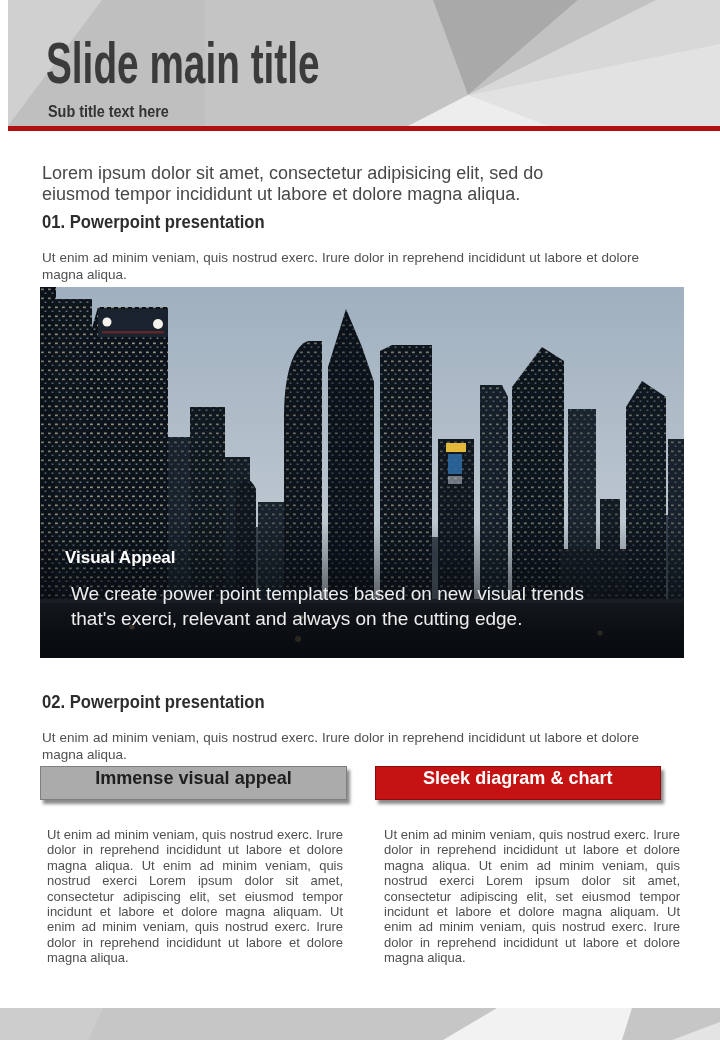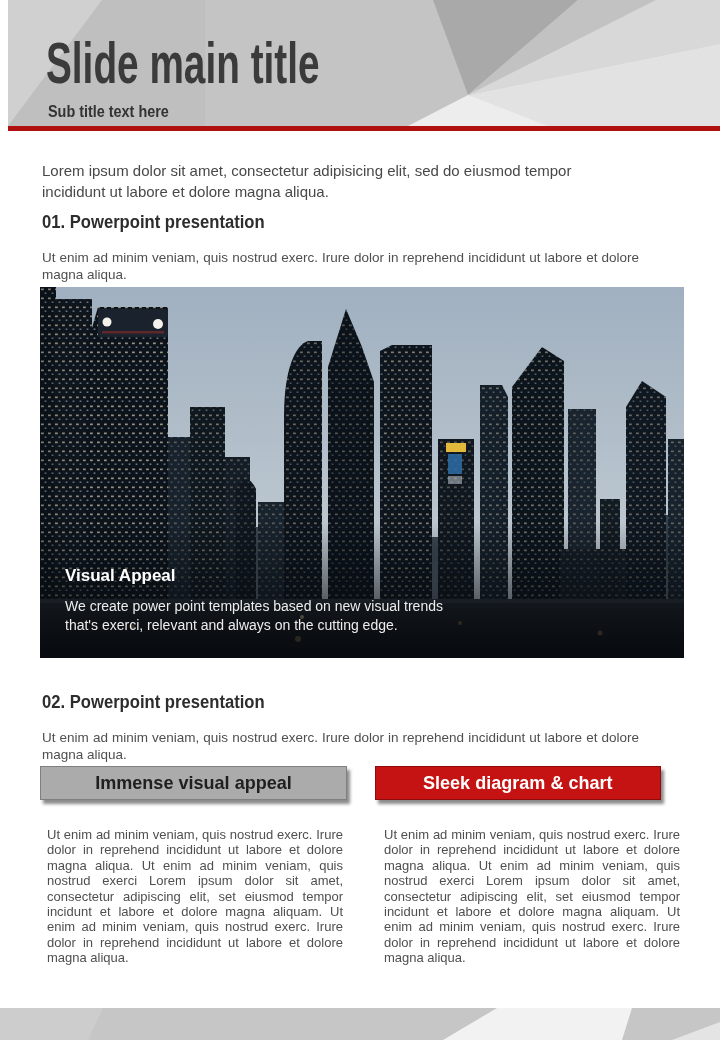--- a/index.html
+++ b/index.html
@@ -10,41 +10,41 @@
   .header{position:absolute;left:8px;top:0;width:720px;height:131px;}
   .header svg{position:absolute;left:0;top:0;display:block;}
   .accent-line{position:absolute;left:0;top:126px;width:720px;height:5px;background:#b11010;}
   .main-title{position:absolute;left:38px;top:34px;font-size:57px;font-weight:bold;color:#3b3b3b;
               white-space:nowrap;transform:scaleX(0.68);transform-origin:left top;line-height:1.05;
               letter-spacing:0px;}
   .sub-title{position:absolute;left:40px;top:103px;font-size:16px;font-weight:bold;color:#333333;
              white-space:nowrap;transform:scaleX(0.9);transform-origin:left top;}
 
   
-  .intro{position:absolute;left:42px;top:145px;width:556px;font-size:15px;line-height:21px;color:#484848;}
+  .intro{position:absolute;left:42px;top:145px;width:556px;font-size:18px;line-height:21px;color:#484848;}
 
   
   .sec-heading{position:absolute;font-size:17.5px;font-weight:bold;color:#2d2d2d;white-space:nowrap;
                transform:scaleX(0.95);transform-origin:left top;}
   .sec-body{position:absolute;width:597px;font-size:13.5px;line-height:17.5px;color:#4f4f4f;
             text-align:justify;}
   .s1-heading{left:42px;top:212px;}
   .s1-body{left:42px;top:235px;}
   .s2-heading{left:42px;top:692px;}
   .s2-body{left:42px;top:715px;}
 
   
   .photo{position:absolute;left:40px;top:287px;width:644px;height:371px;overflow:hidden;background:#10161d;}
   .photo svg{position:absolute;left:0;top:0;}
   .caption{position:absolute;left:25px;bottom:24px;z-index:2;}
-  .caption-title{font-size:17px;font-weight:bold;color:#ffffff;margin:0 0 11px 0;}
-  .caption-text{font-size:14px;line-height:18.5px;color:#ededed;margin:0;}
-
-  
-  .btn{position:absolute;top:766px;height:34px;display:flex;align-items:center;justify-content:center;
+  .caption-title{font-size:17px;font-weight:bold;color:#ffffff;margin:0 0 17px 0;}
+  .caption-text{font-size:19px;line-height:18.5px;color:#ededed;margin:6px;}
+
+  
+  .btn{position:absolute;top:766px;height:34px;display:flex;justify-content:center;
        font-weight:bold;font-size:19px;box-sizing:border-box;cursor:pointer;
        box-shadow:3px 4px 3px rgba(45,45,45,0.55);}
   .btn-gray{left:40px;width:307px;background:#ababab;border:1px solid #7f7f7f;color:#1f1f1f;}
   .btn-red{left:375px;width:286px;background:#c51212;border:1px solid #8e0b0b;color:#ffffff;}
   .btn span{transform:scaleX(0.95);}
 
   
   .col{position:absolute;top:814px;font-size:13px;line-height:15.4px;color:#4f4f4f;text-align:justify;}
   .col-left{left:47px;width:296px;}
   .col-right{left:384px;width:296px;}

